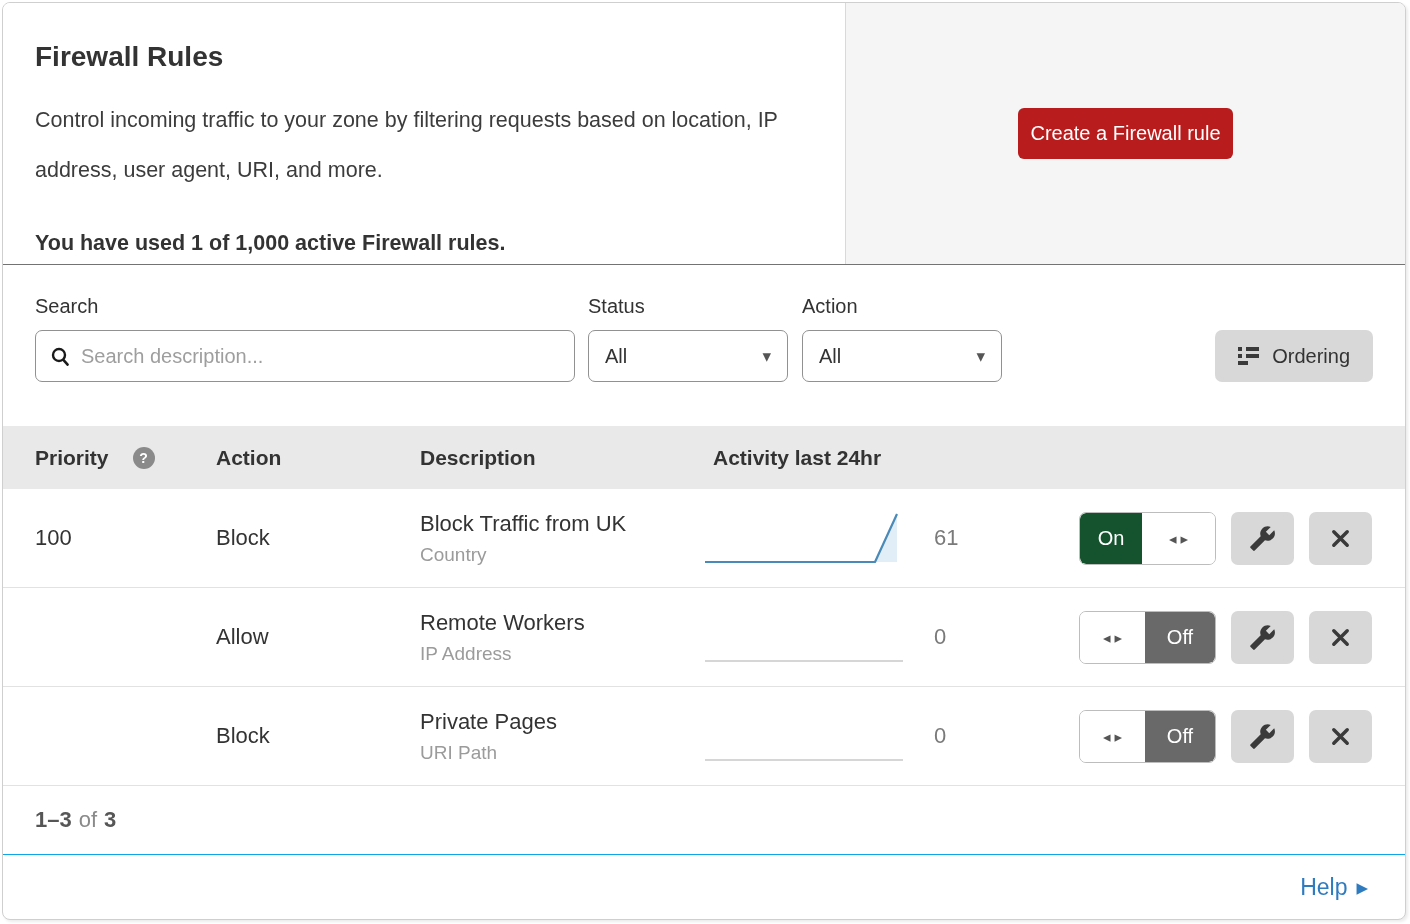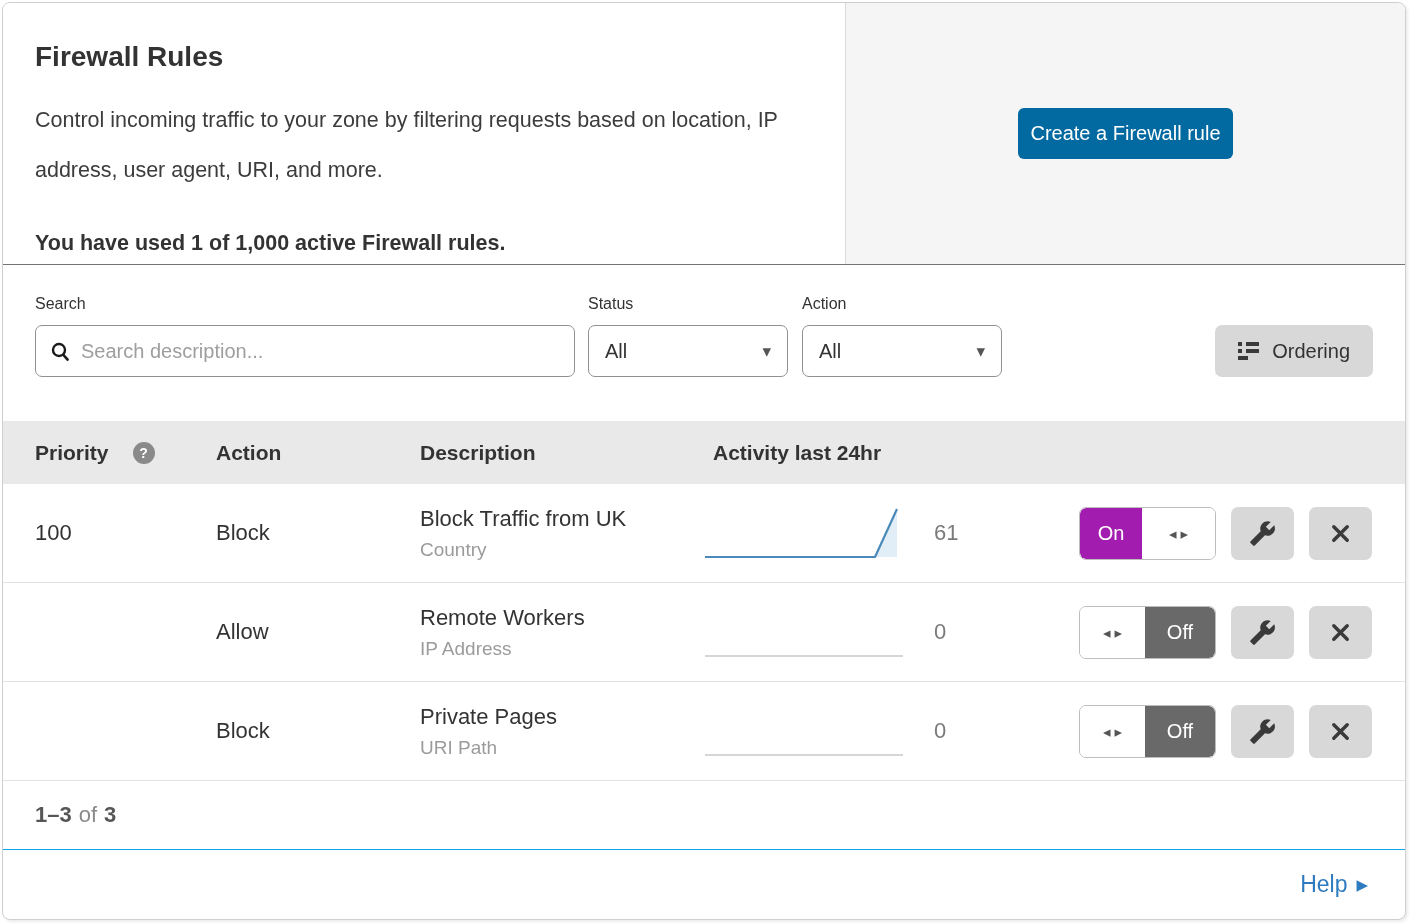--- a/index.html
+++ b/index.html
@@ -18,28 +18,28 @@
   }
 
   
   .header-row { display: flex; height: 262px; border-bottom: 1px solid #737373; flex: 0 0 auto; }
   .header-left { width: 843px; flex: 0 0 843px; padding: 26px 32px; background: #fff; border-right: 1px solid #d9d9d9; }
   .page-title { font-size: 28px; font-weight: bold; color: #333; margin: 12px 0 22px; }
   .page-desc { font-size: 21.5px; line-height: 50px; color: #3c3c3c; max-width: 770px; margin-bottom: 36px; }
   .usage-note { font-size: 21.5px; font-weight: bold; color: #333; }
   .header-right { flex: 1; background: #f5f5f5; display: flex; align-items: center; justify-content: center; }
   .create-btn {
-    background: #0369a1; color: #fff; border: none; border-radius: 6px;
+    background: #b91c1c; color: #fff; border: none; border-radius: 6px;
     font-family: inherit; font-size: 20px; padding: 14px 12px; cursor: pointer;
   }
 
   
   .filter-row { display: flex; align-items: flex-end; padding: 30px 32px 44px; flex: 0 0 auto; }
   .filter-group { display: flex; flex-direction: column; }
-  .filter-label { font-size: 16px; color: #333; margin-bottom: 12px; }
+  .filter-label { font-size: 20px; color: #333; margin-bottom: 12px; }
   .search-box {
     width: 540px; height: 52px; border: 1.5px solid #919191; border-radius: 7px;
     display: flex; align-items: center; padding: 0 14px; gap: 10px; background: #fff;
   }
   .search-box input {
     border: none; outline: none; flex: 1; font-family: inherit;
     font-size: 20px; color: #333; background: transparent;
   }
   .search-box input::placeholder { color: #9e9e9e; }
   .group-status { margin-left: 13px; }
@@ -88,21 +88,21 @@
   .row-controls { margin-left: auto; display: flex; align-items: center; gap: 15px; }
 
   .toggle {
     width: 137px; height: 53px; border: 1px solid #bdbdbd; border-radius: 7px;
     display: flex; overflow: hidden; background: #fff; cursor: pointer;
   }
   .toggle-label {
     display: flex; align-items: center; justify-content: center;
     color: #fff; font-size: 20px;
   }
-  .toggle-on .toggle-label { width: 62px; background: #a21caf; border-radius: 6px 0 0 6px; }
+  .toggle-on .toggle-label { width: 62px; background: #14532d; border-radius: 6px 0 0 6px; }
   .toggle-off .toggle-label { width: 70px; background: #696969; border-radius: 0 6px 6px 0; }
   .toggle-knob {
     flex: 1; display: flex; align-items: center; justify-content: center;
     gap: 4px; background: #fff;
   }
   .arrow-glyph { color: #555; font-size: 15px; line-height: 1; }
 
   .icon-btn {
     width: 63px; height: 53px; background: #d8d8d8; border: none; border-radius: 7px;
     display: flex; align-items: center; justify-content: center; cursor: pointer;

